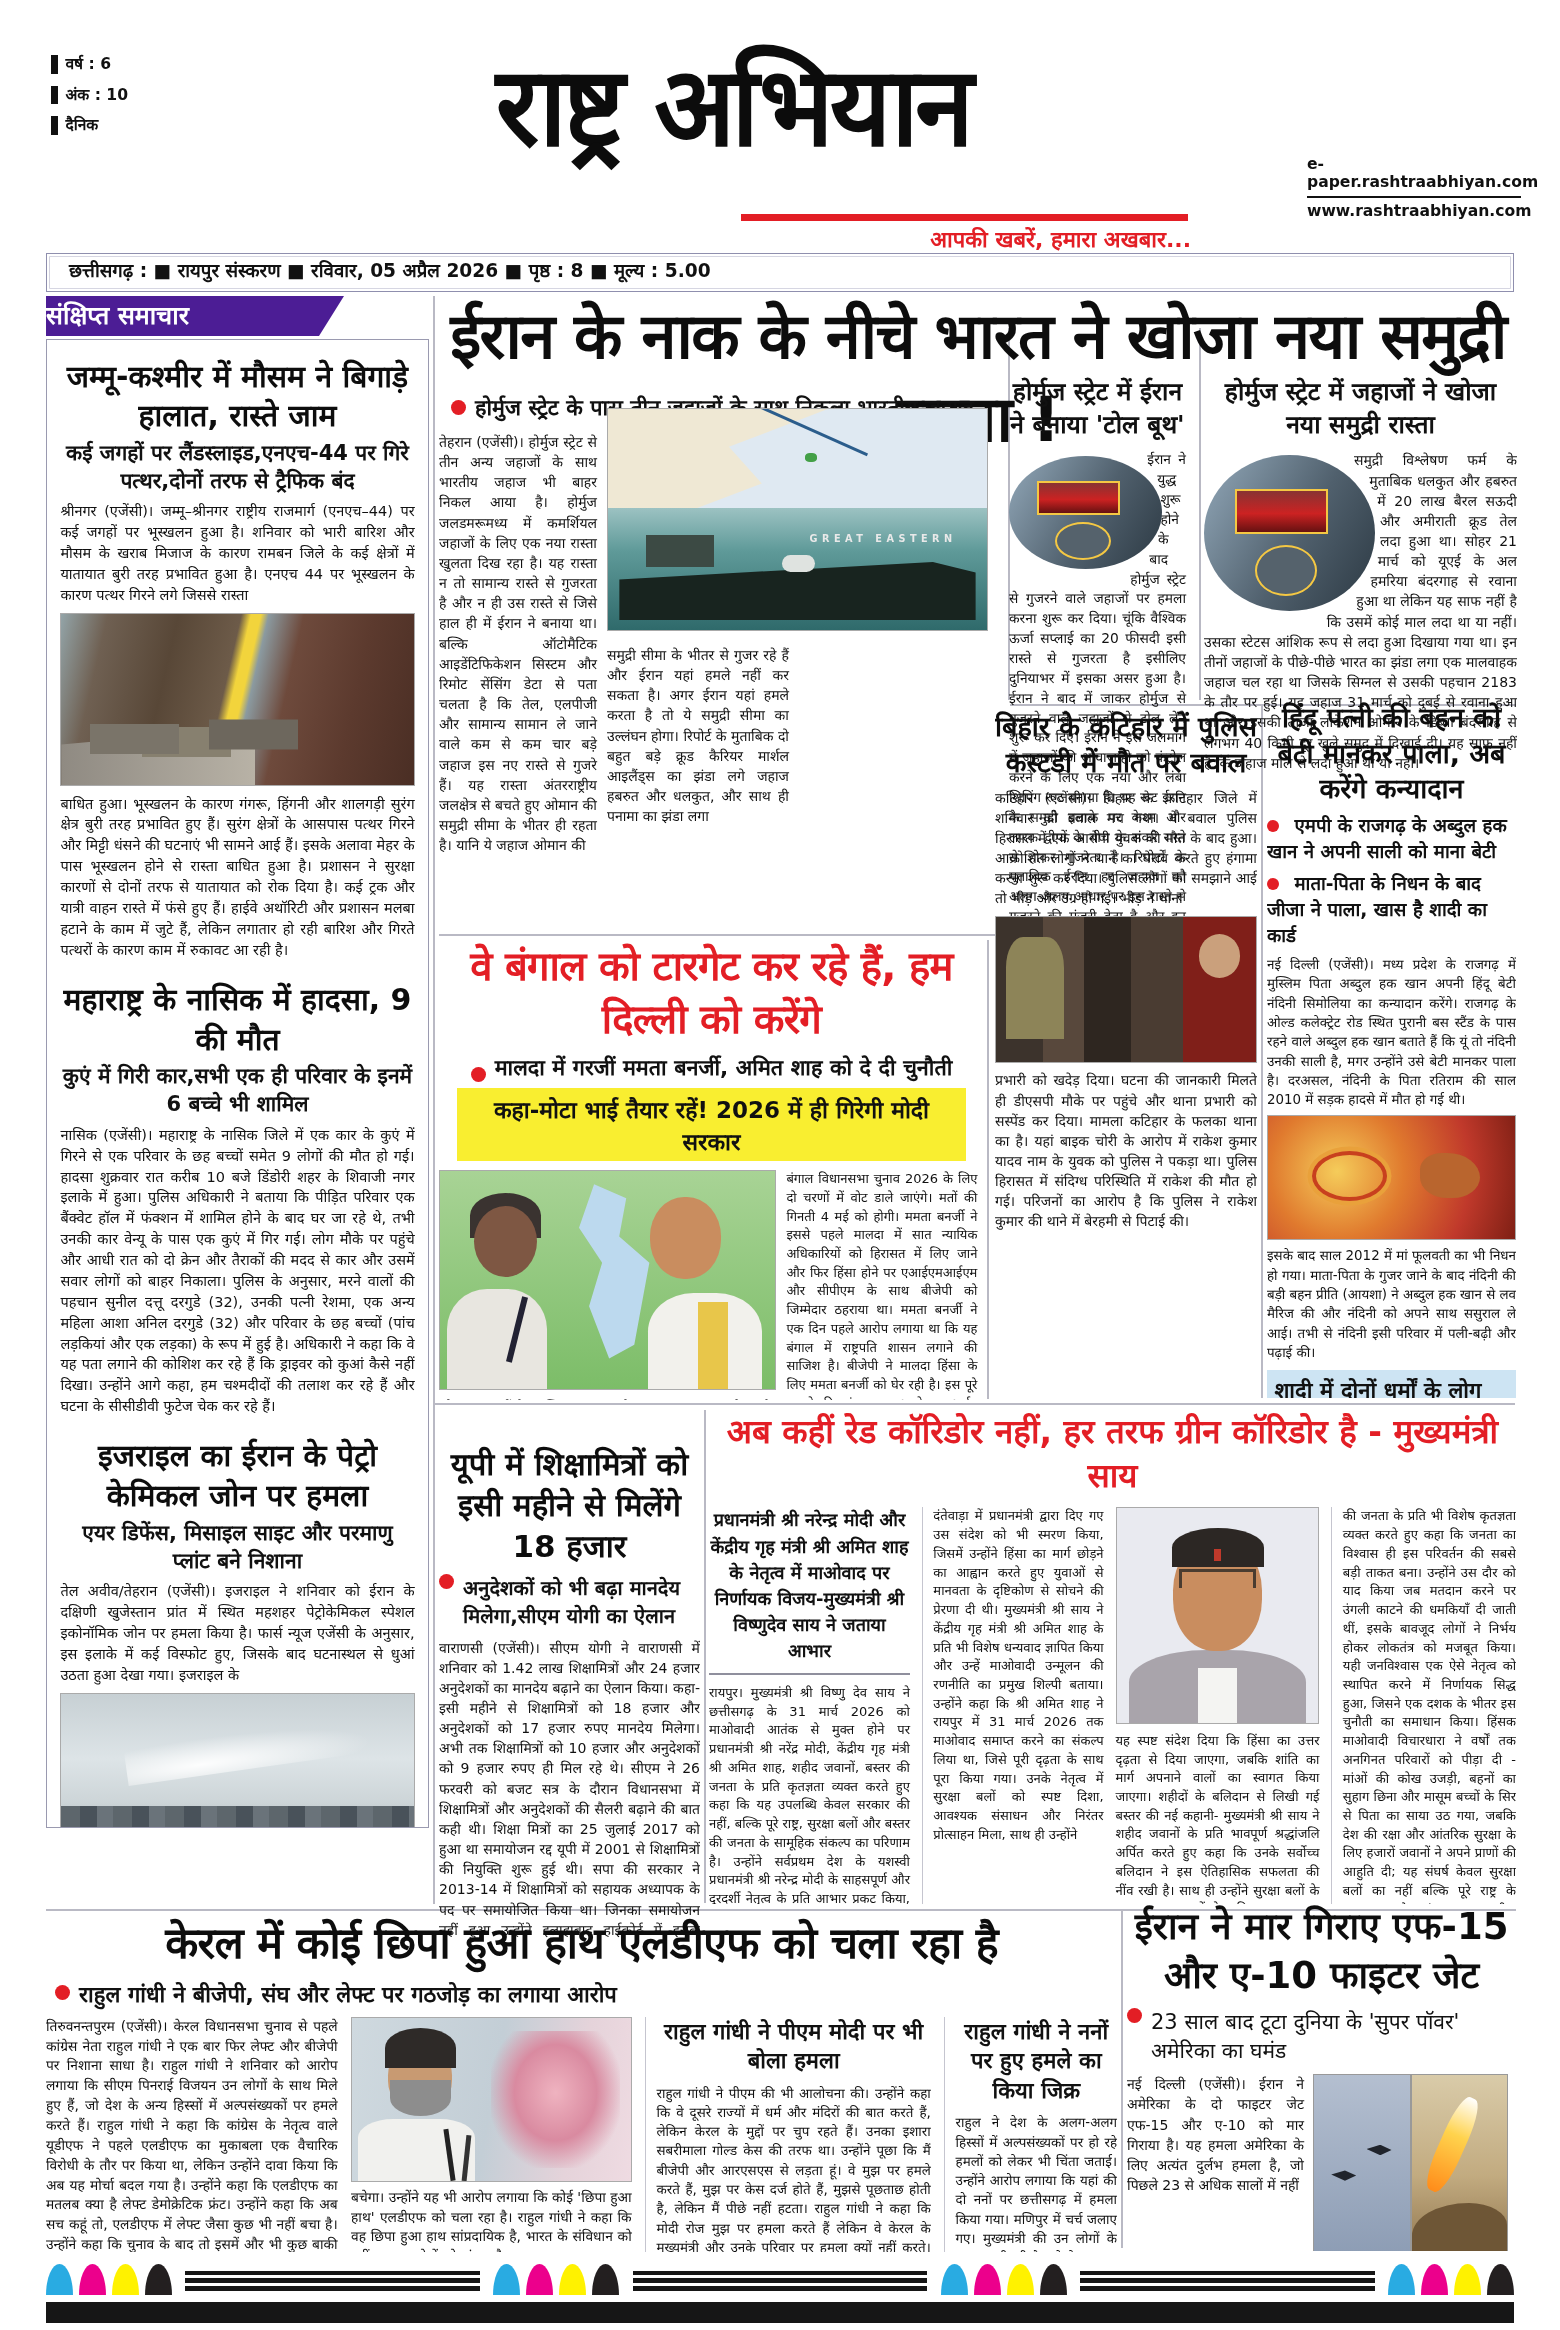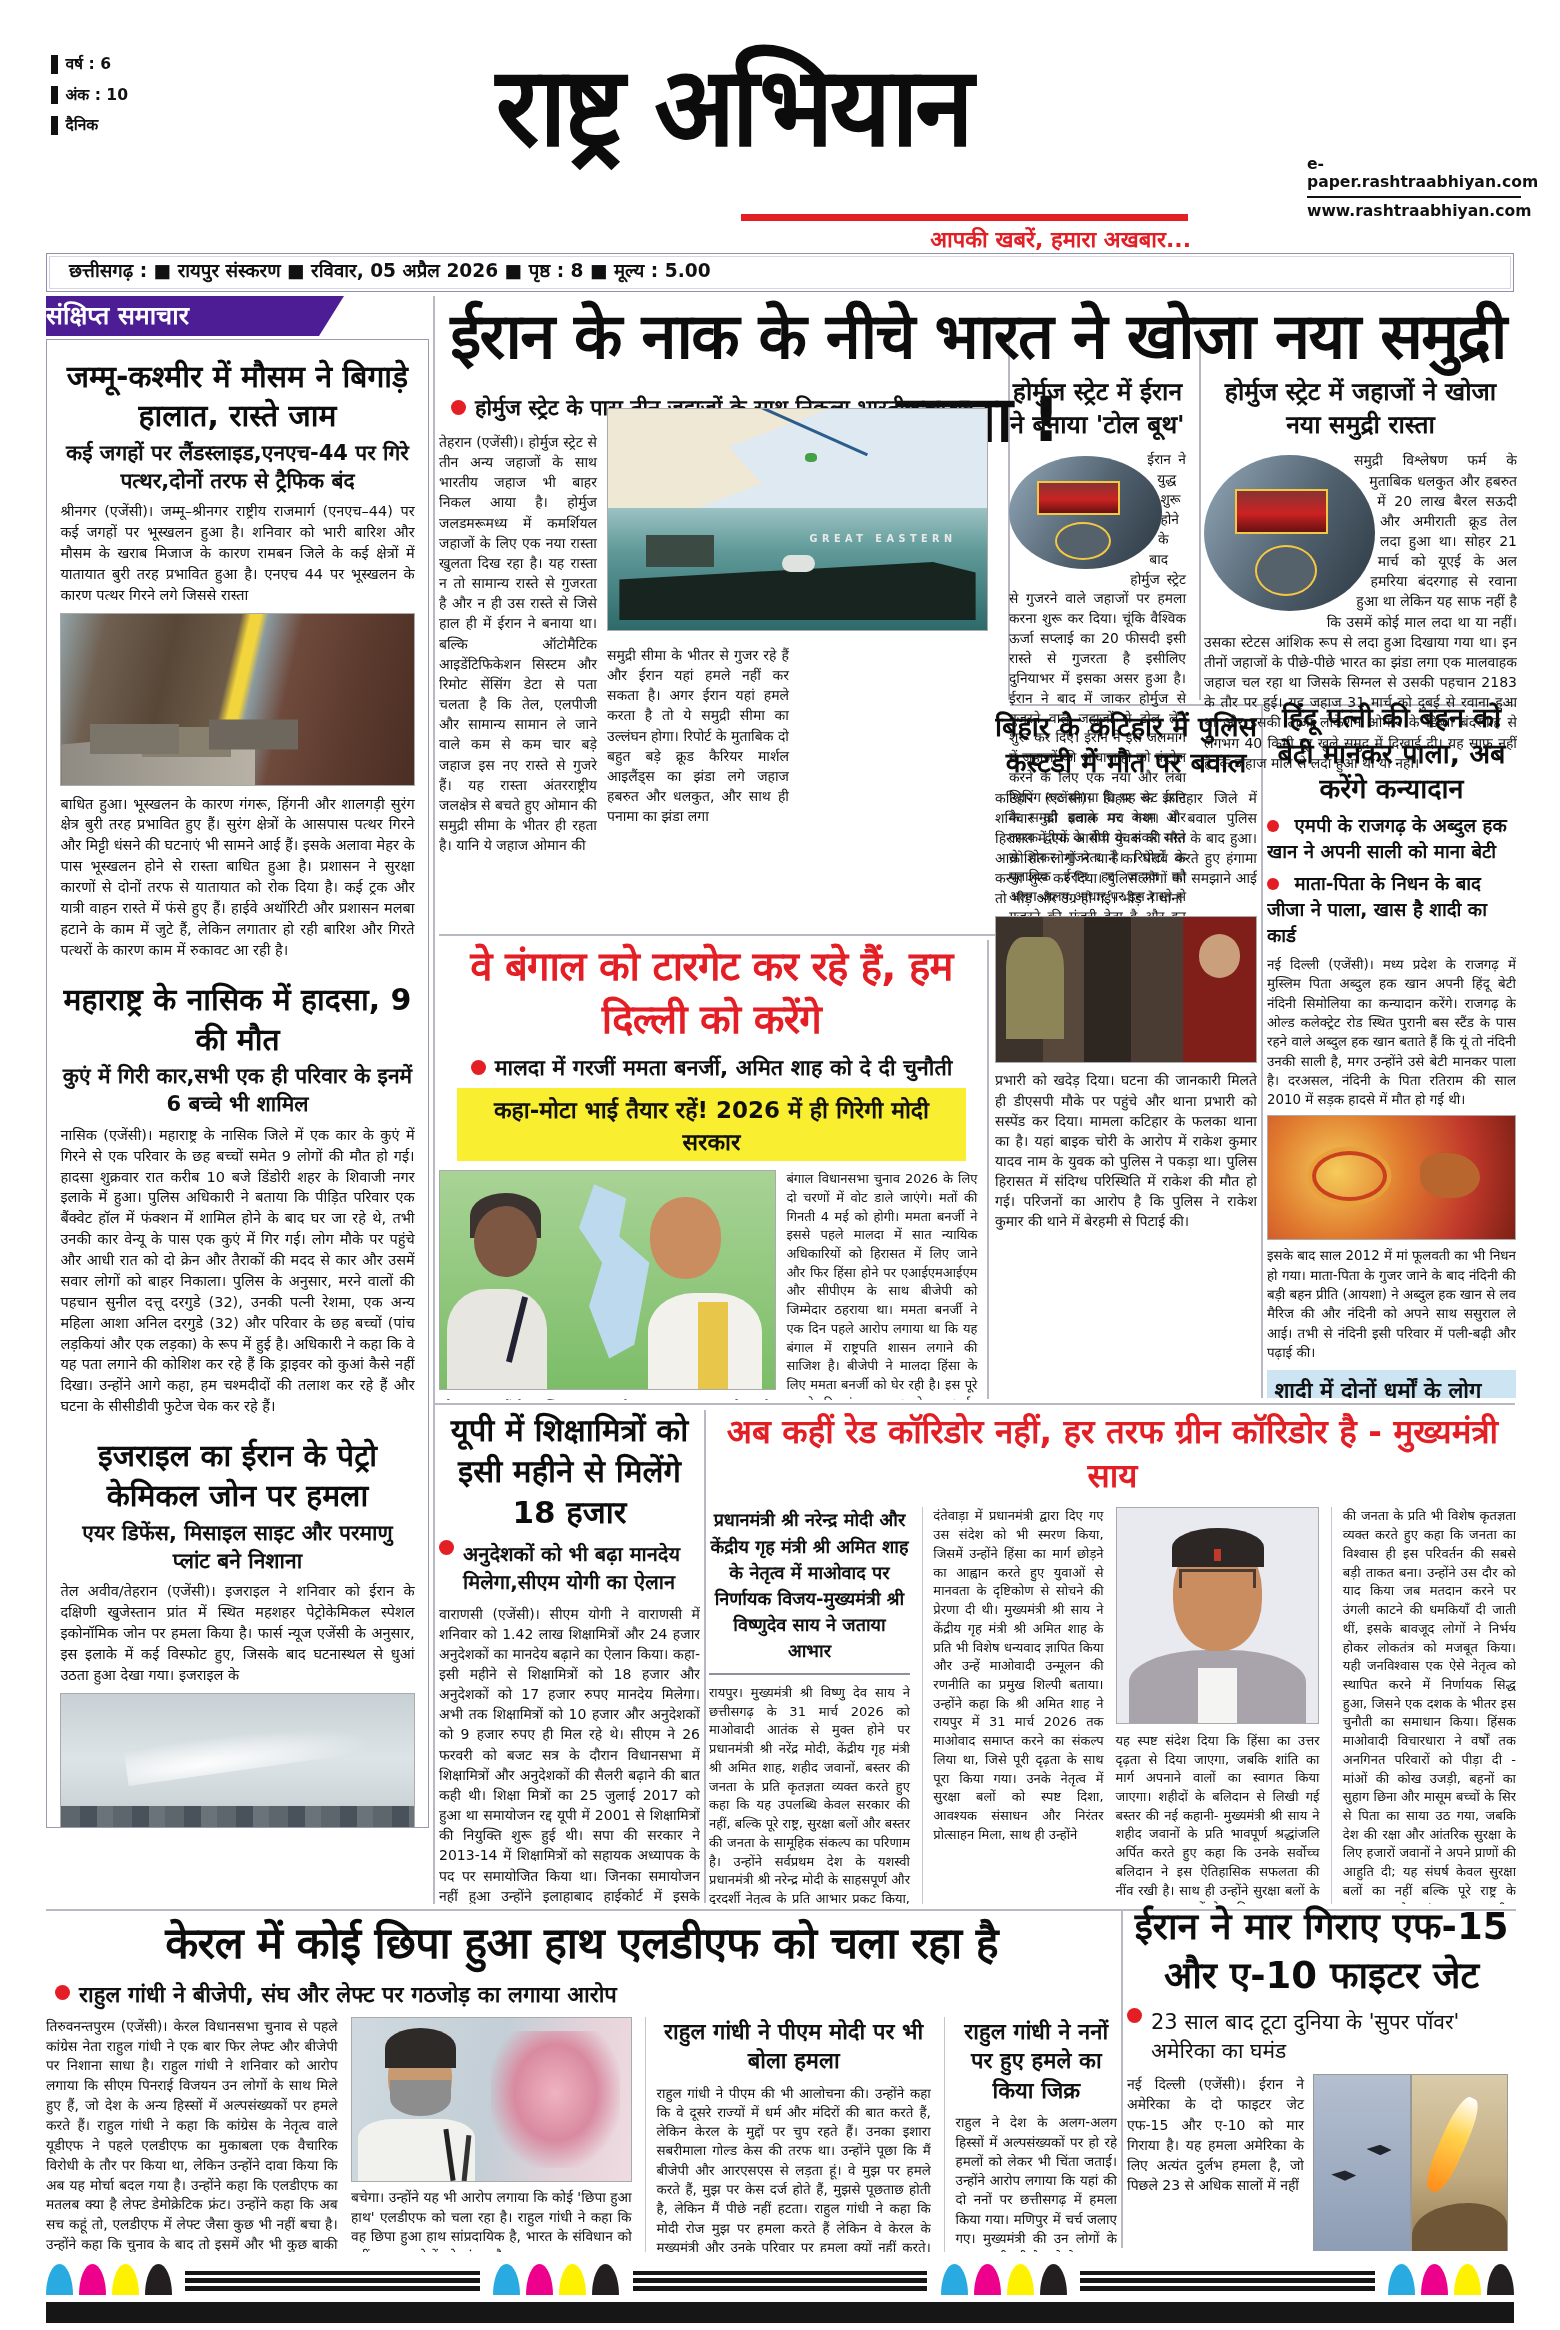--- a/index.html
+++ b/index.html
@@ -86,21 +86,21 @@
   .oval-inset:before { content:""; position:absolute; left:18%; top:22%; width:52%; height:26%;
     border:2.2px solid #f5c843; background:linear-gradient(#833,#c22 55%,#611); }
   .oval-inset:after { content:""; position:absolute; left:30%; top:58%; width:34%; height:30%;
     border:2.2px solid #f5c843; border-radius:50%; background:#55626c; }
   .ir-toll .oval-inset { float:left; width:153px; height:113px; margin:6px 7.4px 3px 0; shape-outside:circle(50%); }
   .ir-route .oval-inset { float:left; width:171px; height:156px; margin:4.5px 9px 3px 0; shape-outside:circle(50%); }
 
   
   #bengal-art { left:439px; top:940px; width:545px; height:460px; }
   #bengal-art .b-hl { font-size:40px; letter-spacing:-0.7px; }
-  #bengal-art .b-sub { font-size:21.6px; display:flex; align-items:center; justify-content:center; margin:7.4px 0 6px; }
+  #bengal-art .b-sub { font-size:21.6px; display:flex; align-items:flex-end; justify-content:center; margin:7.4px 0 6px; }
   .yellow-strip { background:#f9ee30; font-size:23px; font-weight:700; text-align:center;
     padding:4.5px 7.4px; margin:0 18px 9px; }
   #bengal-art .b-flex { display:flex; gap:10.4px; }
   #bengal-art .b-left { width:337px; }
   .bengal-photo { width:337px; height:220px; background:linear-gradient(#a8d395,#7cbd68); }
   .bengal-photo .map { position:absolute; left:37%; top:6%; width:30%; height:80%; background:#bcd9ee;
     clip-path:polygon(30% 0,62% 8%,55% 30%,85% 45%,70% 92%,45% 100%,25% 70%,38% 45%,15% 25%); }
   .bengal-photo .p1-head { position:absolute; left:10%; top:16%; width:63px; height:71px; border-radius:50%; background:#7e5743; }
   .bengal-photo .p1-hair { position:absolute; left:9%; top:10%; width:71px; height:45px; border-radius:50% 50% 0 0; background:#3a3330; }
   .bengal-photo .p1-body { position:absolute; left:2%; bottom:0; width:30%; height:46%; border-radius:40% 40% 0 0; background:#e8e6e0; }
@@ -130,21 +130,21 @@
   #kanya-art .body { font-size:13.4px; }
   .wedding-photo { width:100%; height:125px; margin:6px 0;
     background:radial-gradient(circle at 28% 45%,#f5cc5a 0%,#e07a2e 35%,#c0392b 70%,#7e1f14 100%); }
   .wedding-photo:before { content:""; position:absolute; left:18%; top:28%; width:67px; height:42px;
     border:4.5px solid #c8401e; border-radius:50%; box-shadow:0 0 0 4.5px #e9a13b; }
   .wedding-photo:after { content:""; position:absolute; right:14%; top:30%; width:60px; height:45px;
     background:#b9652e; border-radius:40% 60% 50% 50%; }
   .blue-strip { background:#cde4f3; font-size:22px; font-weight:700; padding:4.5px 7.4px; margin:7.4px 0; }
 
   
-  #up-art { left:439px; top:1410px; width:261px; height:494px; }
+  #up-art { left:439px; top:1444px; width:261px; height:494px; }
   #up-art .hl { font-size:31px; }
   #up-art .u-sub { font-size:20px; font-weight:700; display:flex; margin:7.4px 0; line-height:1.4; }
   #up-art .body { font-size:14px; }
 
   
   #sai-art { left:709px; top:1410px; width:807px; height:494px; }
   #sai-art .hl { font-size:33px; margin-bottom:10.4px; }
   #sai-art .s-flex { display:flex; gap:12px; }
   #sai-art .s-colA { width:205px; }
   #sai-art .s-colB { width:185px; border-left:1.5px solid #c5c5cf; padding-left:10.4px; }

